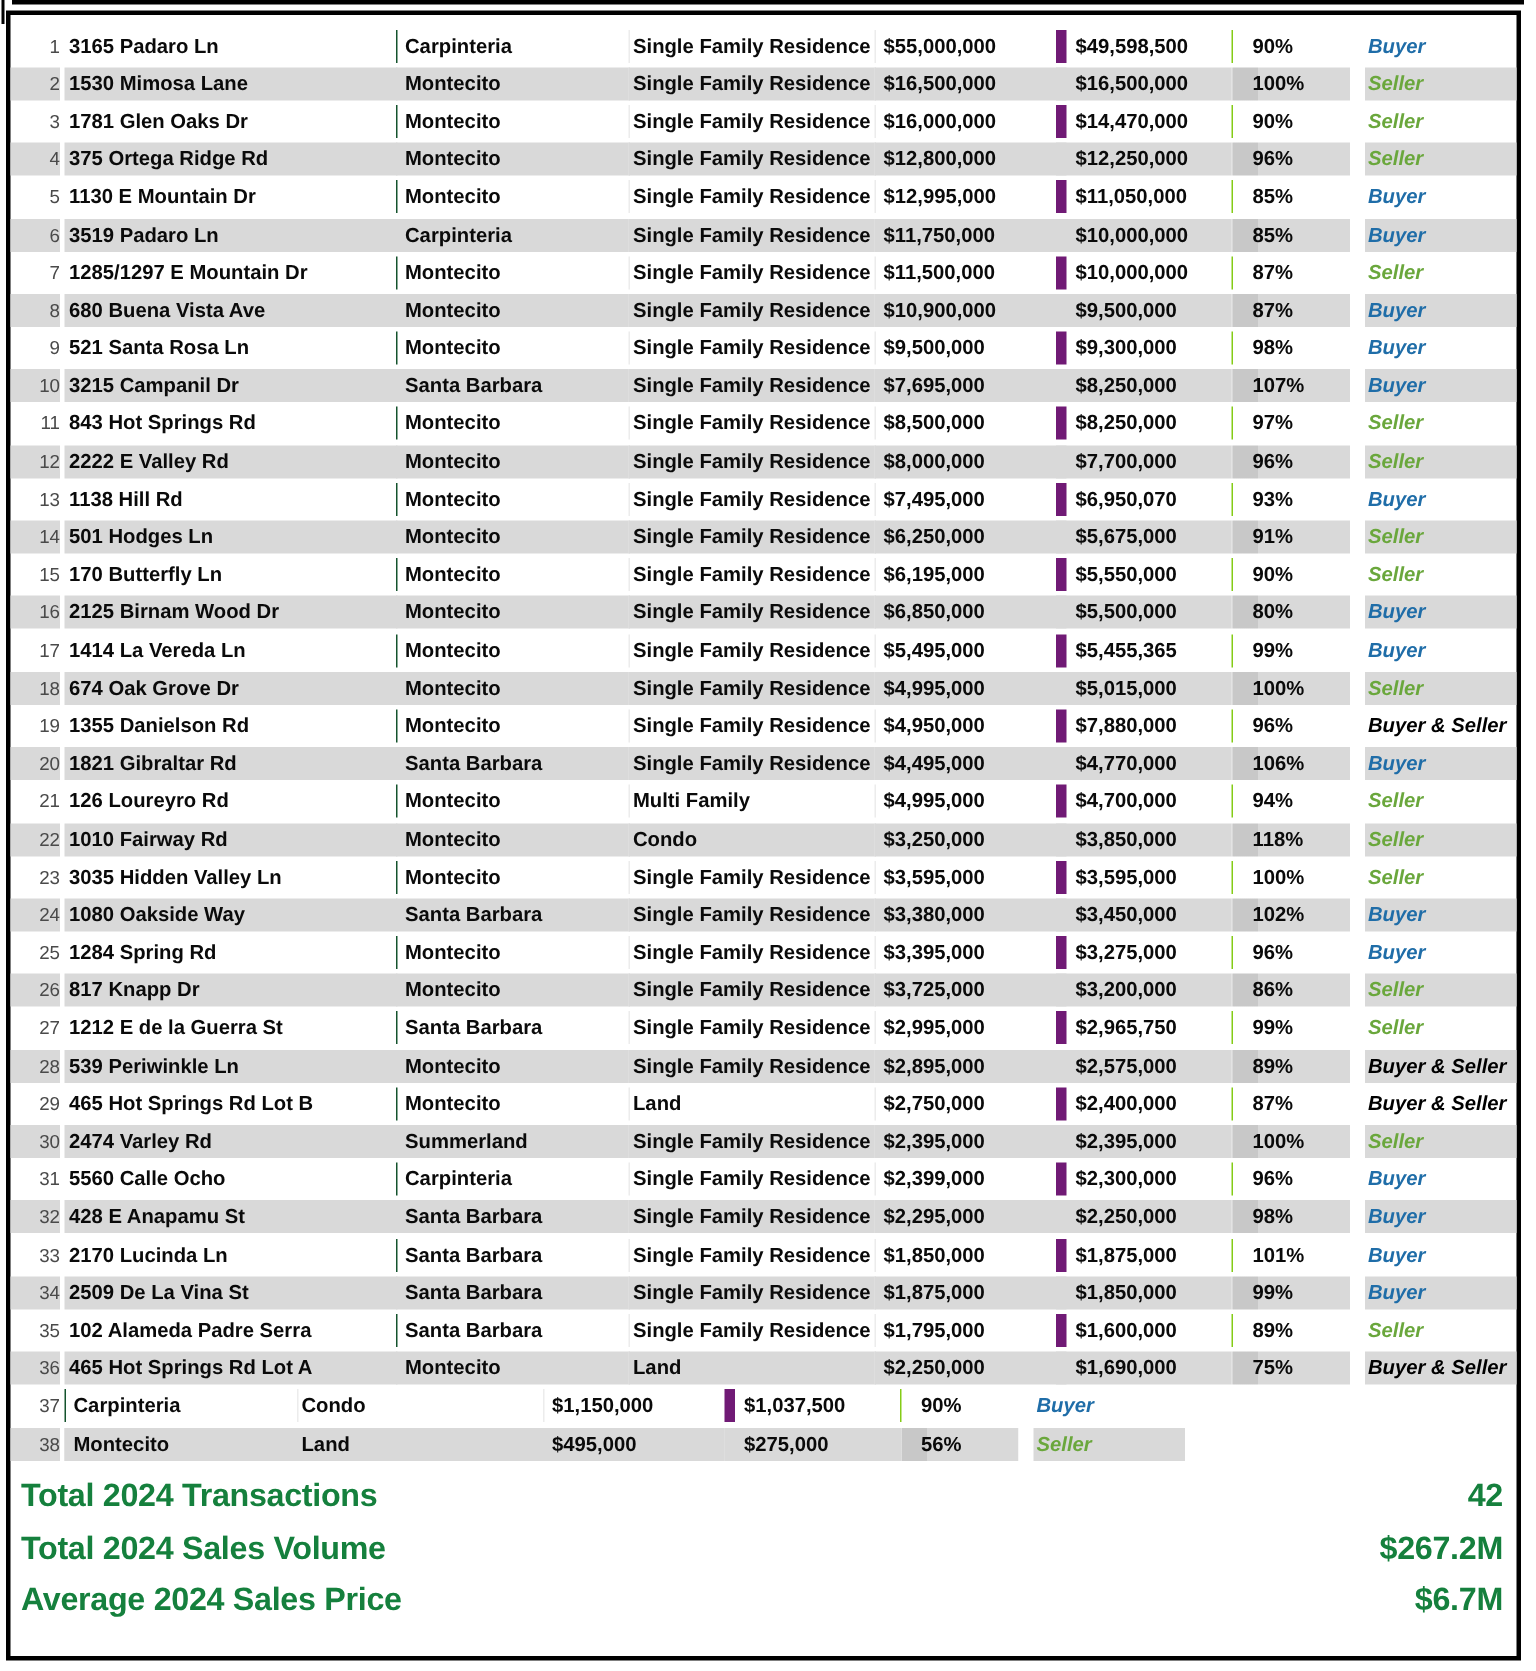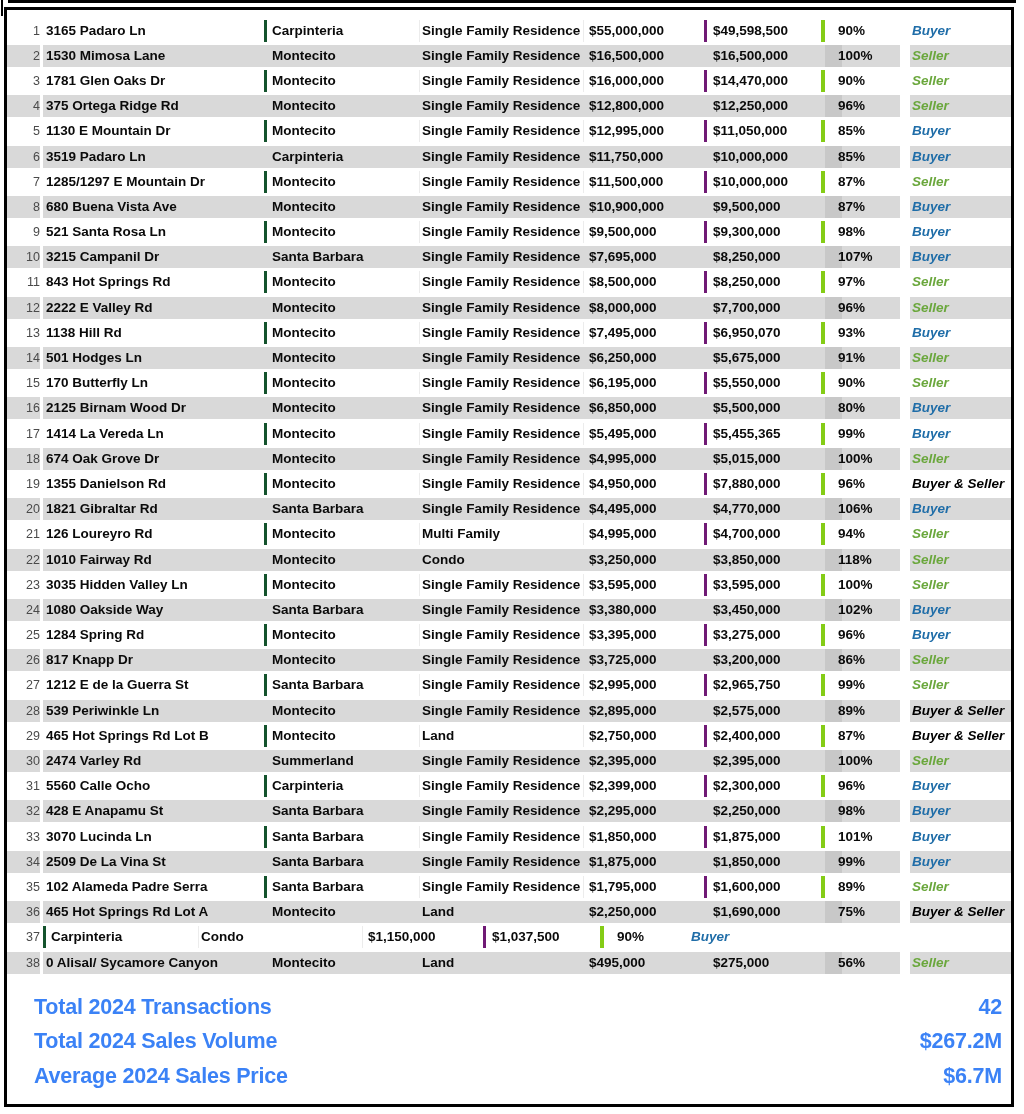--- a/index.html
+++ b/index.html
@@ -18,45 +18,45 @@
     border:3px solid #000;box-sizing:border-box;background:#fff;
   }
 
   .table-body{position:absolute;left:0;top:8px;width:1004px;}
   .trow{display:flex;align-items:center;height:25.2px;width:1004px;}
   .cell{height:22px;line-height:22px;box-sizing:border-box;background:transparent;
         font-size:13.5px;font-weight:700;color:#0a0a0a;white-space:nowrap;overflow:hidden;}
   .c-num{width:33px;text-align:right;font-size:12.5px;font-weight:400;color:#4a4a4a;}
   .c-gap1{width:3px;background:#fff !important;height:22px;}
   .c-addr{width:221px;padding-left:3px;}
-  .c-city{width:155px;padding-left:5px;border-left:3px solid #14532d;}
+  .c-city{width:155px;padding-left:5px;border-left:1px solid #14532d;}
   .c-type{width:164px;padding-left:2px;border-left:1px solid #ececec;}
   .c-list{width:121px;padding-left:5px;border-left:1px solid #ececec;}
-  .c-sold{width:117px;padding-left:6px;border-left:3px solid #701a75;}
-  .c-pct{width:79px;padding-left:13px;border-left:4px solid #84cc16;}
+  .c-sold{width:117px;padding-left:6px;border-left:7px solid #701a75;}
+  .c-pct{width:79px;padding-left:13px;border-left:1px solid #84cc16;}
   .c-gap2{width:10px;background:#fff !important;height:22px;}
   .c-rep{width:101px;padding-left:2px;font-style:italic;}
 
   .trow.striped .cell{background:#d9d9d9;}
   .trow.striped .c-gap1,.trow.striped .c-gap2{background:#fff;}
   .trow.striped .c-city,.trow.striped .c-type,.trow.striped .c-list,
   .trow.striped .c-sold,.trow.striped .c-pct{border-left-color:#d9d9d9;}
   .trow.striped .c-pct{
     background:linear-gradient(to right,#c8c8c8 0px,#c8c8c8 17px,#d9d9d9 17px);
   }
   .trow .c-rep.buyer{color:#1f6da8;}
   .trow .c-rep.seller{color:#6aa73c;}
   .trow .c-rep.both{color:#000;}
 
   
   .summary{position:absolute;left:0;top:975px;width:1004px;}
   .summary-row{
-    display:flex;justify-content:space-between;align-items:flex-end;
-    height:34.5px;padding:0 9px 0 27px;
-    color:#3b82f6;font-size:21.5px;font-weight:700;letter-spacing:-0.2px;
+    display:flex;justify-content:space-between;align-items:flex-start;
+    height:34.5px;padding:0 9px 0 7px;
+    color:#15803d;font-size:21.5px;font-weight:700;letter-spacing:-0.2px;
   }
   .summary-row .s-label{white-space:nowrap;}
   .summary-row .s-value{white-space:nowrap;text-align:right;}
 </style>
 </head>
 <body>
 
 <div class="top-remnant"></div>
 <div class="left-tick"></div>
 
@@ -443,21 +443,21 @@
     <div class="cell c-type">Single Family Residence</div>
     <div class="cell c-list">$2,295,000</div>
     <div class="cell c-sold">$2,250,000</div>
     <div class="cell c-pct">98%</div>
     <div class="cell c-gap2"></div>
     <div class="cell c-rep buyer">Buyer</div>
   </div>
       <div class="trow">
     <div class="cell c-num">33</div>
     <div class="cell c-gap1"></div>
-    <div class="cell c-addr">3070 Lucinda Ln</div>
+    <div class="cell c-addr">2170 Lucinda Ln</div>
     <div class="cell c-city">Santa Barbara</div>
     <div class="cell c-type">Single Family Residence</div>
     <div class="cell c-list">$1,850,000</div>
     <div class="cell c-sold">$1,875,000</div>
     <div class="cell c-pct">101%</div>
     <div class="cell c-gap2"></div>
     <div class="cell c-rep buyer">Buyer</div>
   </div>
       <div class="trow striped">
     <div class="cell c-num">34</div>
@@ -502,21 +502,20 @@
     <div class="cell c-type">Condo</div>
     <div class="cell c-list">$1,150,000</div>
     <div class="cell c-sold">$1,037,500</div>
     <div class="cell c-pct">90%</div>
     <div class="cell c-gap2"></div>
     <div class="cell c-rep buyer">Buyer</div>
   </div>
       <div class="trow striped">
     <div class="cell c-num">38</div>
     <div class="cell c-gap1"></div>
-    <div class="cell c-addr">0 Alisal/ Sycamore Canyon</div>
     <div class="cell c-city">Montecito</div>
     <div class="cell c-type">Land</div>
     <div class="cell c-list">$495,000</div>
     <div class="cell c-sold">$275,000</div>
     <div class="cell c-pct">56%</div>
     <div class="cell c-gap2"></div>
     <div class="cell c-rep seller">Seller</div>
   </div>
     </div>
 

